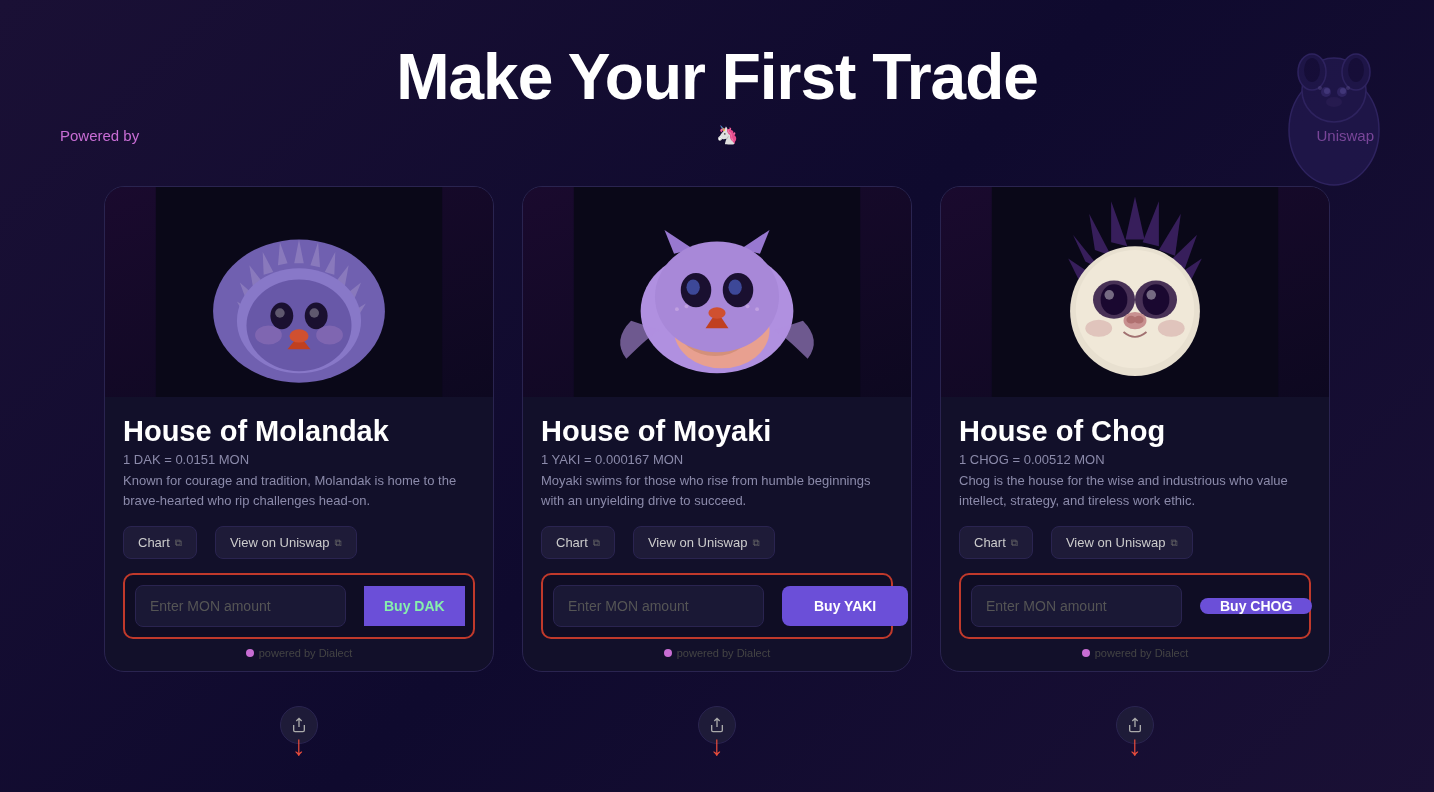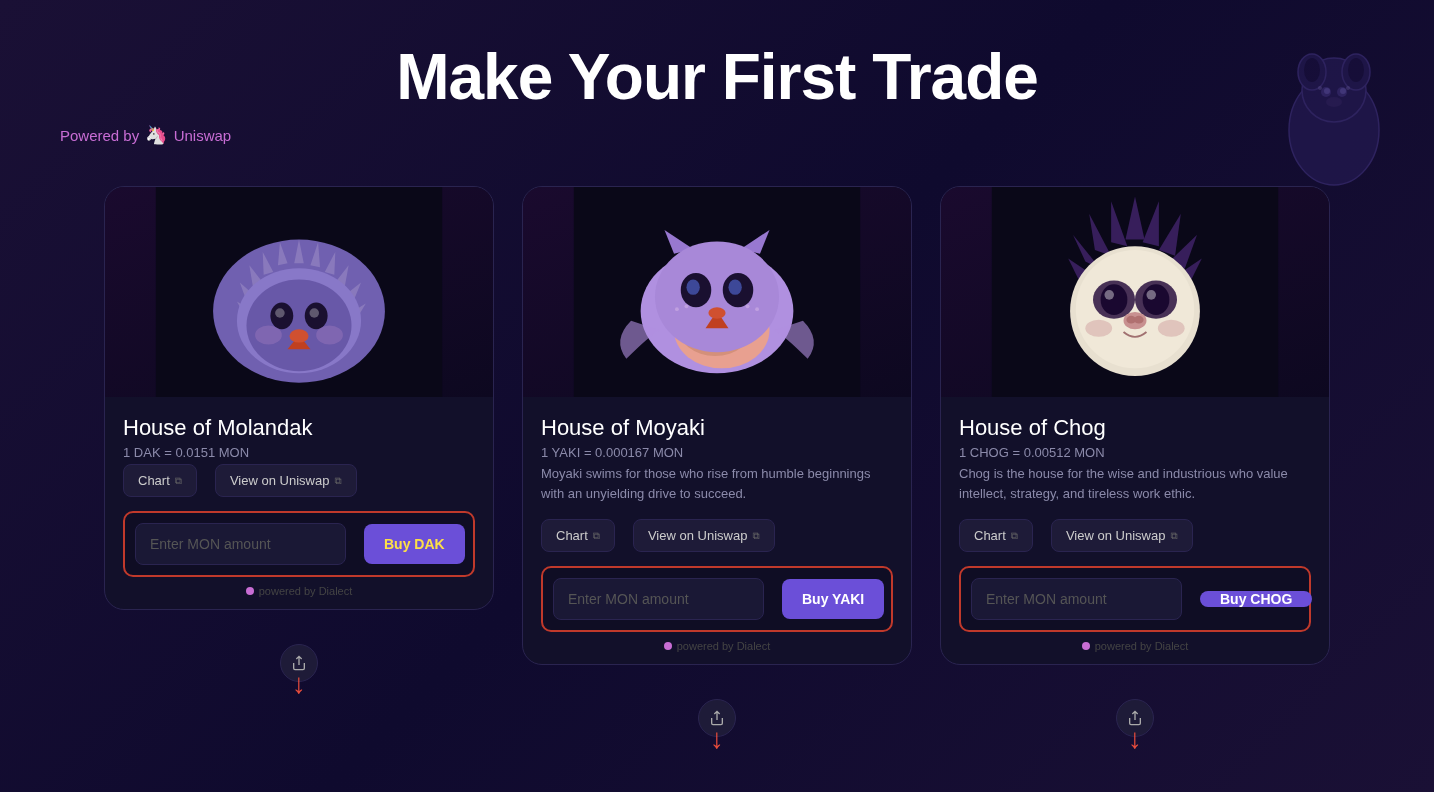--- a/index.html
+++ b/index.html
@@ -28,21 +28,21 @@
       color: #fff;
       letter-spacing: -1px;
       margin-bottom: 10px;
     }
 
     .powered-by {
       text-align: center;
       margin-bottom: 40px;
       display: flex;
       align-items: center;
-      justify-content: flex-start;
+      justify-content: space-between;
       gap: 6px;
       font-size: 15px;
       color: #c86dd4;
     }
 
     .powered-by .uni-icon {
       font-size: 18px;
     }
 
     .cards-container {
@@ -86,22 +86,22 @@
     
     .chog-img {
       background: linear-gradient(160deg, #1a0a2e 0%, #0d0820 100%);
     }
 
     .card-body {
       padding: 18px 18px 0;
     }
 
     .card-title {
-      font-size: 22px;
-      font-weight: 400;
+      font-size: 29px;
+      font-weight: 700;
       color: #fff;
       margin-bottom: 4px;
     }
 
     .card-rate {
       font-size: 13px;
       color: #8b8aaa;
       margin-bottom: 4px;
     }
 
@@ -160,36 +160,36 @@
       padding: 12px 14px;
       outline: none;
     }
 
     .mon-input::placeholder {
       color: #555;
     }
 
     .buy-btn-dak {
       background: #6b4fd8;
-      color: #fde047;
+      color: #86efac;
       border: none;
-      border-radius: 8px;
+      border-radius: 0;
       padding: 12px 20px;
       font-size: 14px;
       font-weight: 600;
       cursor: pointer;
       white-space: nowrap;
     }
 
     .buy-btn-yaki {
       background: #6b4fd8;
       color: #fff;
       border: none;
       border-radius: 8px;
-      padding: 12px 20px;
+      padding: 12px 32px;
       font-size: 14px;
       font-weight: 600;
       cursor: pointer;
       white-space: nowrap;
     }
 
     .buy-btn-chog {
       background: #6b4fd8;
       color: #fff;
       border: none;
@@ -329,20 +329,21 @@
             <polygon points="150,155 138,170 162,170" fill="#c04020"></polygon>
             <ellipse cx="150" cy="156" rx="10" ry="7" fill="#d05030"></ellipse>
 
             <ellipse cx="118" cy="155" rx="14" ry="10" fill="#9070b8" opacity="0.6"></ellipse>
             <ellipse cx="182" cy="155" rx="14" ry="10" fill="#9070b8" opacity="0.6"></ellipse>
           </svg>
         </div>
         <div class="card-body">
           <div class="card-title">House of Molandak</div>
           <div class="card-rate">1 DAK = 0.0151 MON</div>
+          <div class="card-desc">Known for courage and tradition, Molandak is home to the brave-hearted who rip challenges head-on.</div>
           <div class="card-actions">
             <button class="action-btn">
               <span>Chart</span>
               <span class="ext-icon">⧉</span>
             </button>
             <button class="action-btn">
               <span>View on Uniswap</span>
               <span class="ext-icon">⧉</span>
             </button>
           </div>

